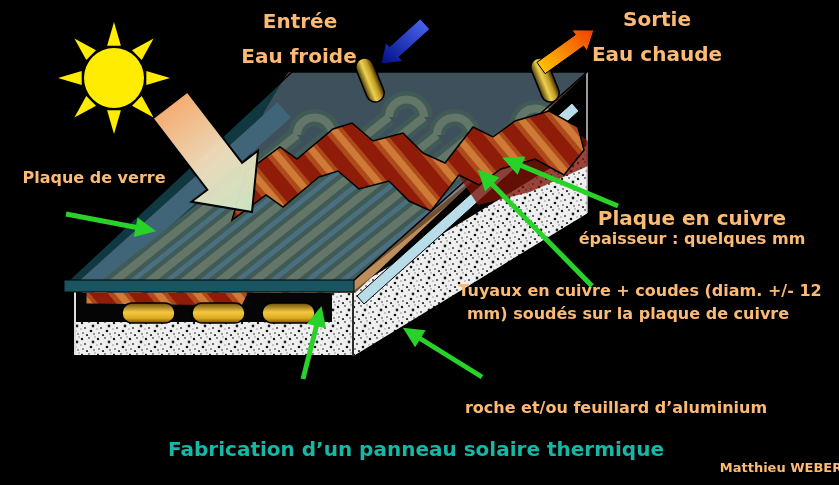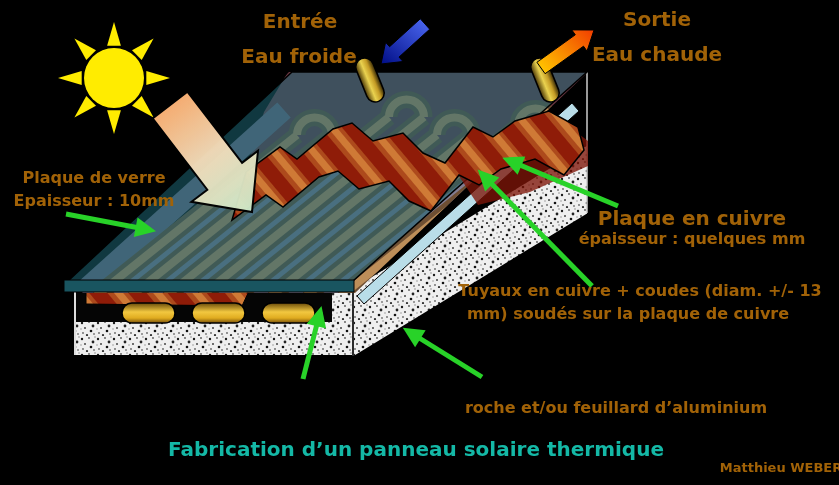--- a/index.html
+++ b/index.html
@@ -1,19 +1,19 @@
 <!DOCTYPE html>
 <html><head>
 <meta charset="utf-8">
 <style>
   html,body{margin:0;padding:0;background:#000;}
   .stage{position:relative;width:839px;height:485px;background:#000;overflow:hidden;
          font-family:"DejaVu Sans","Liberation Sans",sans-serif;}
   .stage svg{position:absolute;left:0;top:0;}
-  .lbl{position:absolute;transform:translateX(-50%);white-space:nowrap;color:#a16207;
+  .lbl{position:absolute;transform:translateX(-50%);white-space:nowrap;color:#fdba74;
        font-weight:bold;text-align:center;line-height:1.1;}
   .t1{left:300px;top:10px;font-size:20px;}
   .t2{left:299px;top:45px;font-size:20px;}
   .t3{left:657px;top:8px;font-size:20px;}
   .t4{left:657px;top:43px;font-size:20px;}
   .t5{left:94px;top:169px;font-size:16px;}
   .t6{left:94px;top:192px;font-size:16px;}
   .t7{left:692px;top:207px;font-size:20px;}
   .t8{left:692px;top:230px;font-size:16px;}
   .t9{left:640px;top:282px;font-size:16px;}
@@ -149,21 +149,20 @@
     <line x1="303" y1="379" x2="320" y2="312"></line>
     <line x1="482" y1="377" x2="408" y2="331"></line>
   </g>
 </svg>
 
   <div class="lbl t1">Entrée</div>
   <div class="lbl t2">Eau froide</div>
   <div class="lbl t3">Sortie</div>
   <div class="lbl t4">Eau chaude</div>
   <div class="lbl t5">Plaque de verre</div>
-  <div class="lbl t6">Epaisseur : 10mm</div>
   <div class="lbl t7">Plaque en cuivre</div>
   <div class="lbl t8">épaisseur : quelques mm</div>
-  <div class="lbl t9">Tuyaux en cuivre + coudes (diam. +/- 13</div>
+  <div class="lbl t9">Tuyaux en cuivre + coudes (diam. +/- 12</div>
   <div class="lbl t10">mm) soudés sur la plaque de cuivre</div>
   <div class="lbl t14">roche et/ou feuillard d’aluminium</div>
   <div class="lbl title">Fabrication d’un panneau solaire thermique</div>
   <div class="lbl author">Matthieu WEBER</div>
 </div>
 
 </body></html>

